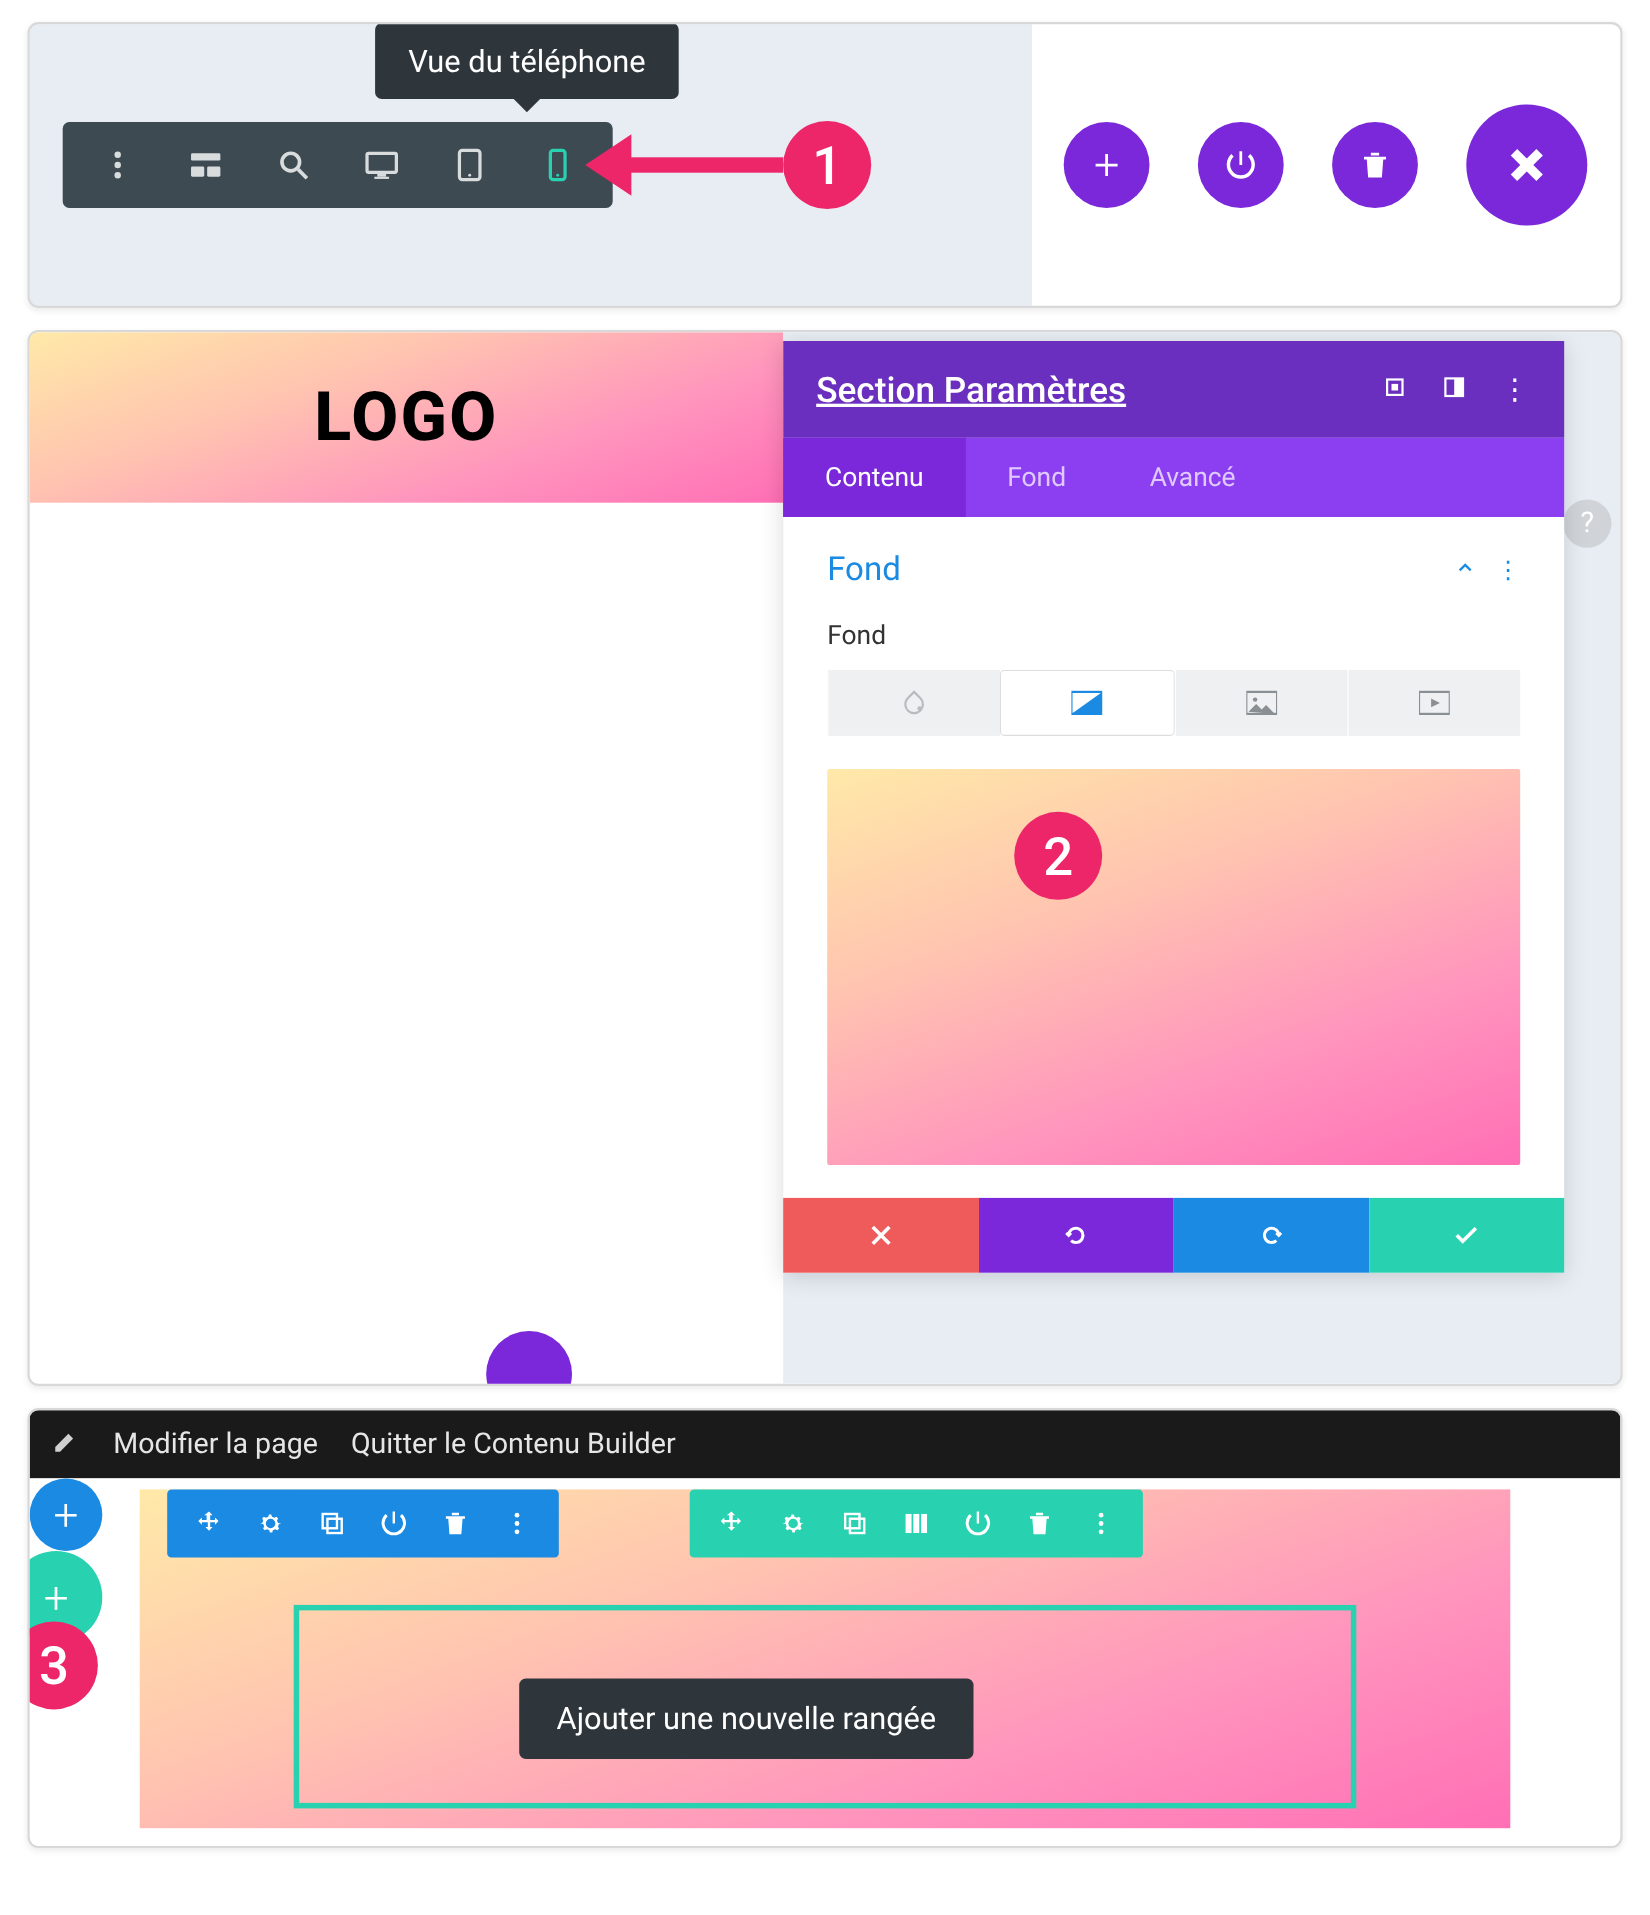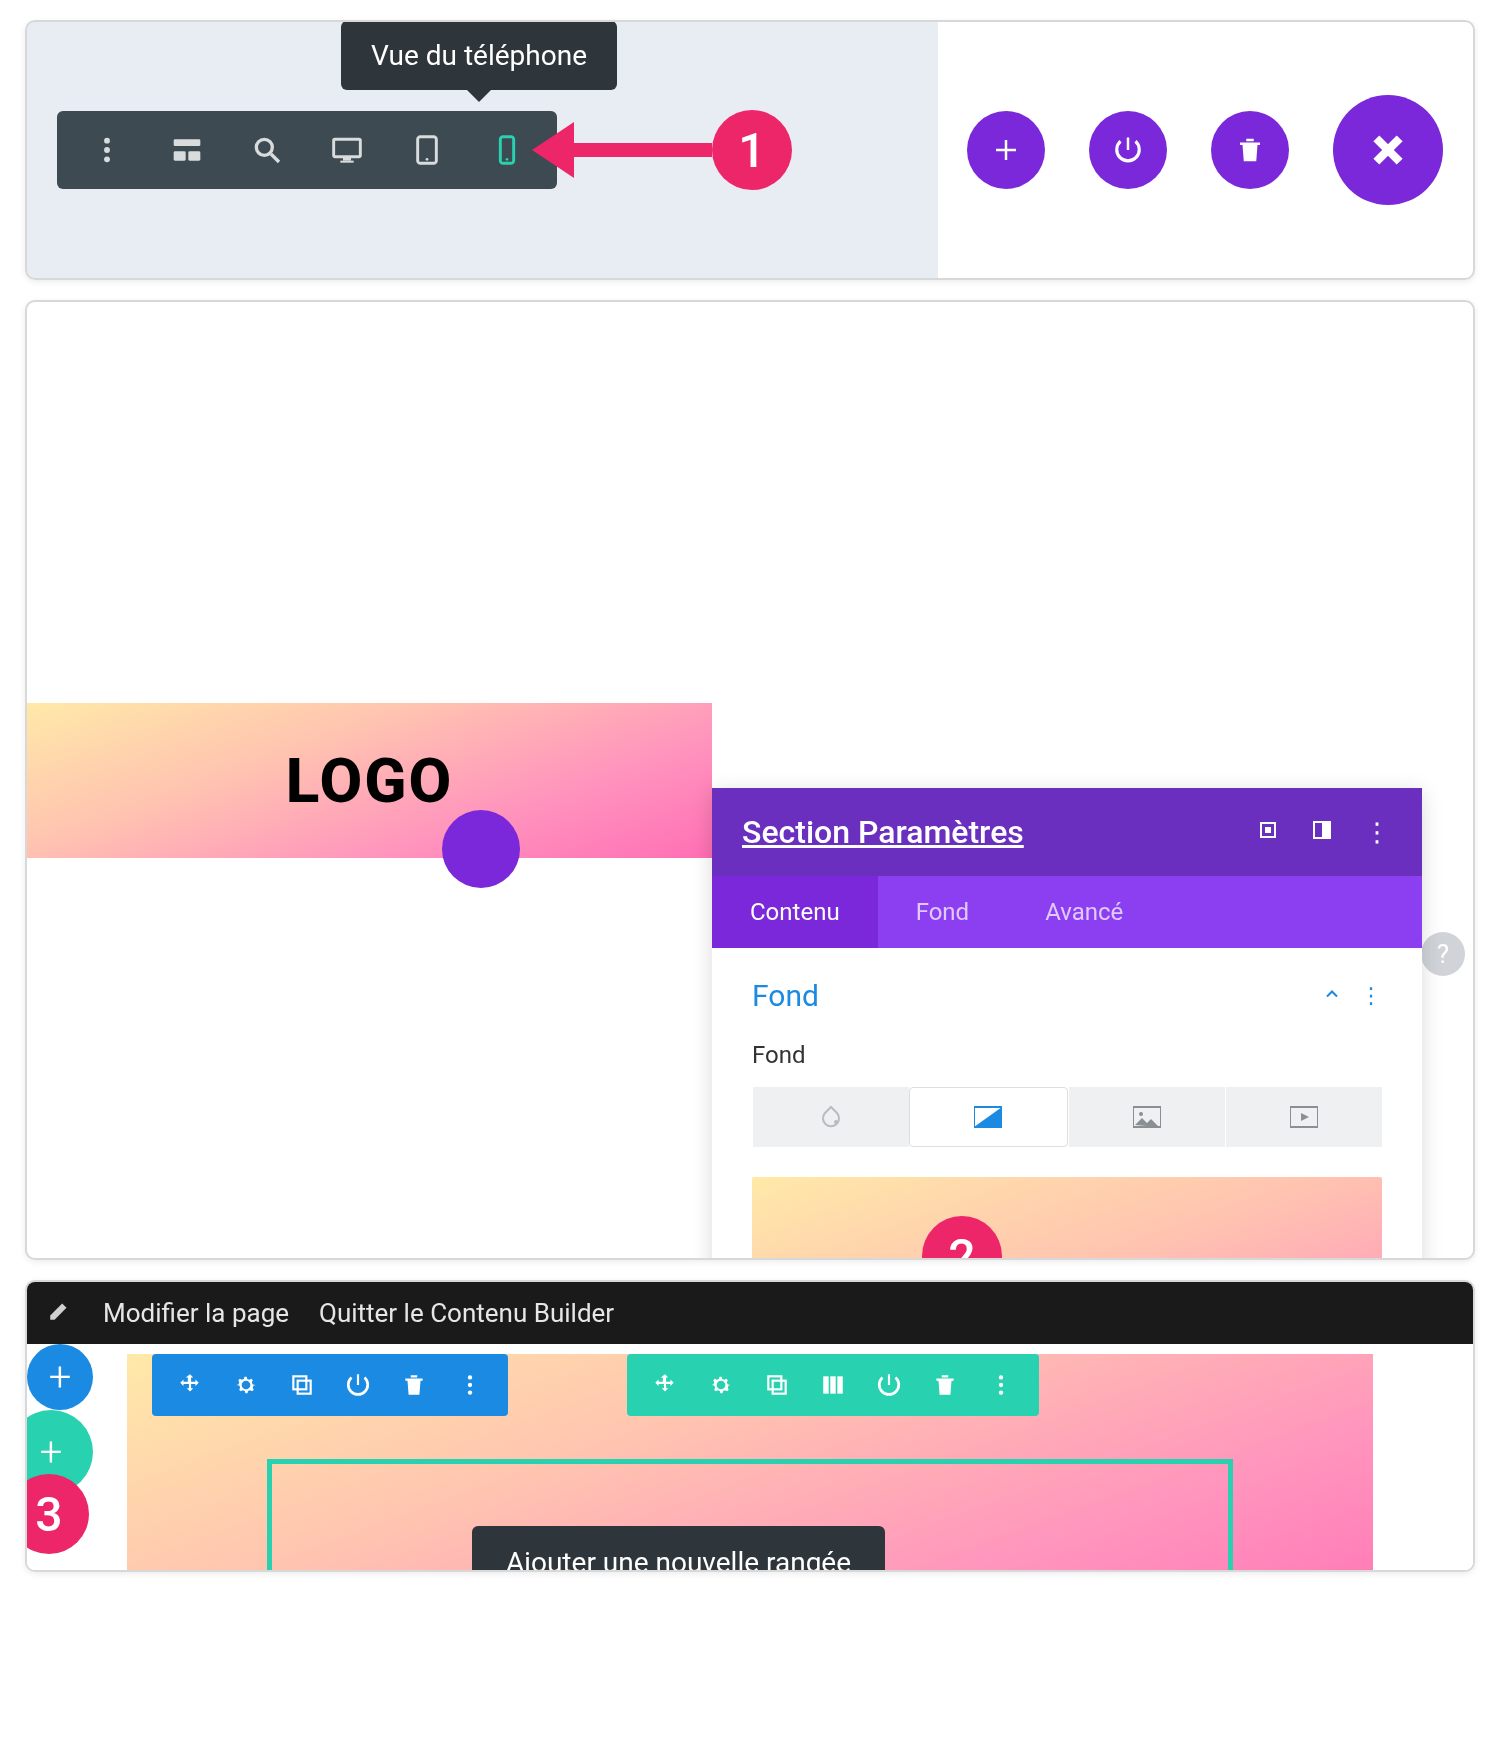--- a/index.html
+++ b/index.html
@@ -10,21 +10,20 @@
     padding: 0;
   }
   .panel {
     margin: 20px 25px;
     border: 2px solid #d8d8d8;
     border-radius: 10px;
     background: #e8edf4;
     box-shadow: 0 2px 6px rgba(0,0,0,0.08);
     position: relative;
     overflow: hidden;
-    align-items: center;
   }
 
   
   .panel1 {
     height: 260px;
     display: flex;
     align-items: center;
     background: linear-gradient(90deg, #e8edf4 0%, #e8edf4 63%, #ffffff 63%, #ffffff 100%);
   }
   .toolbar-dark {
@@ -257,21 +256,21 @@
     position: absolute;
     bottom: -30px;
     left: 415px;
     width: 78px; height: 78px;
     border-radius: 50%;
     background: #7a28d9;
   }
 
   
   .panel3 {
-    height: 292px;
+    height: 400px;
     background: #fff;
     padding: 0;
   }
   .topbar {
     background: #1a1a1a;
     color: #e6e6e6;
     height: 62px;
     display: flex;
     align-items: center;
     gap: 30px;

